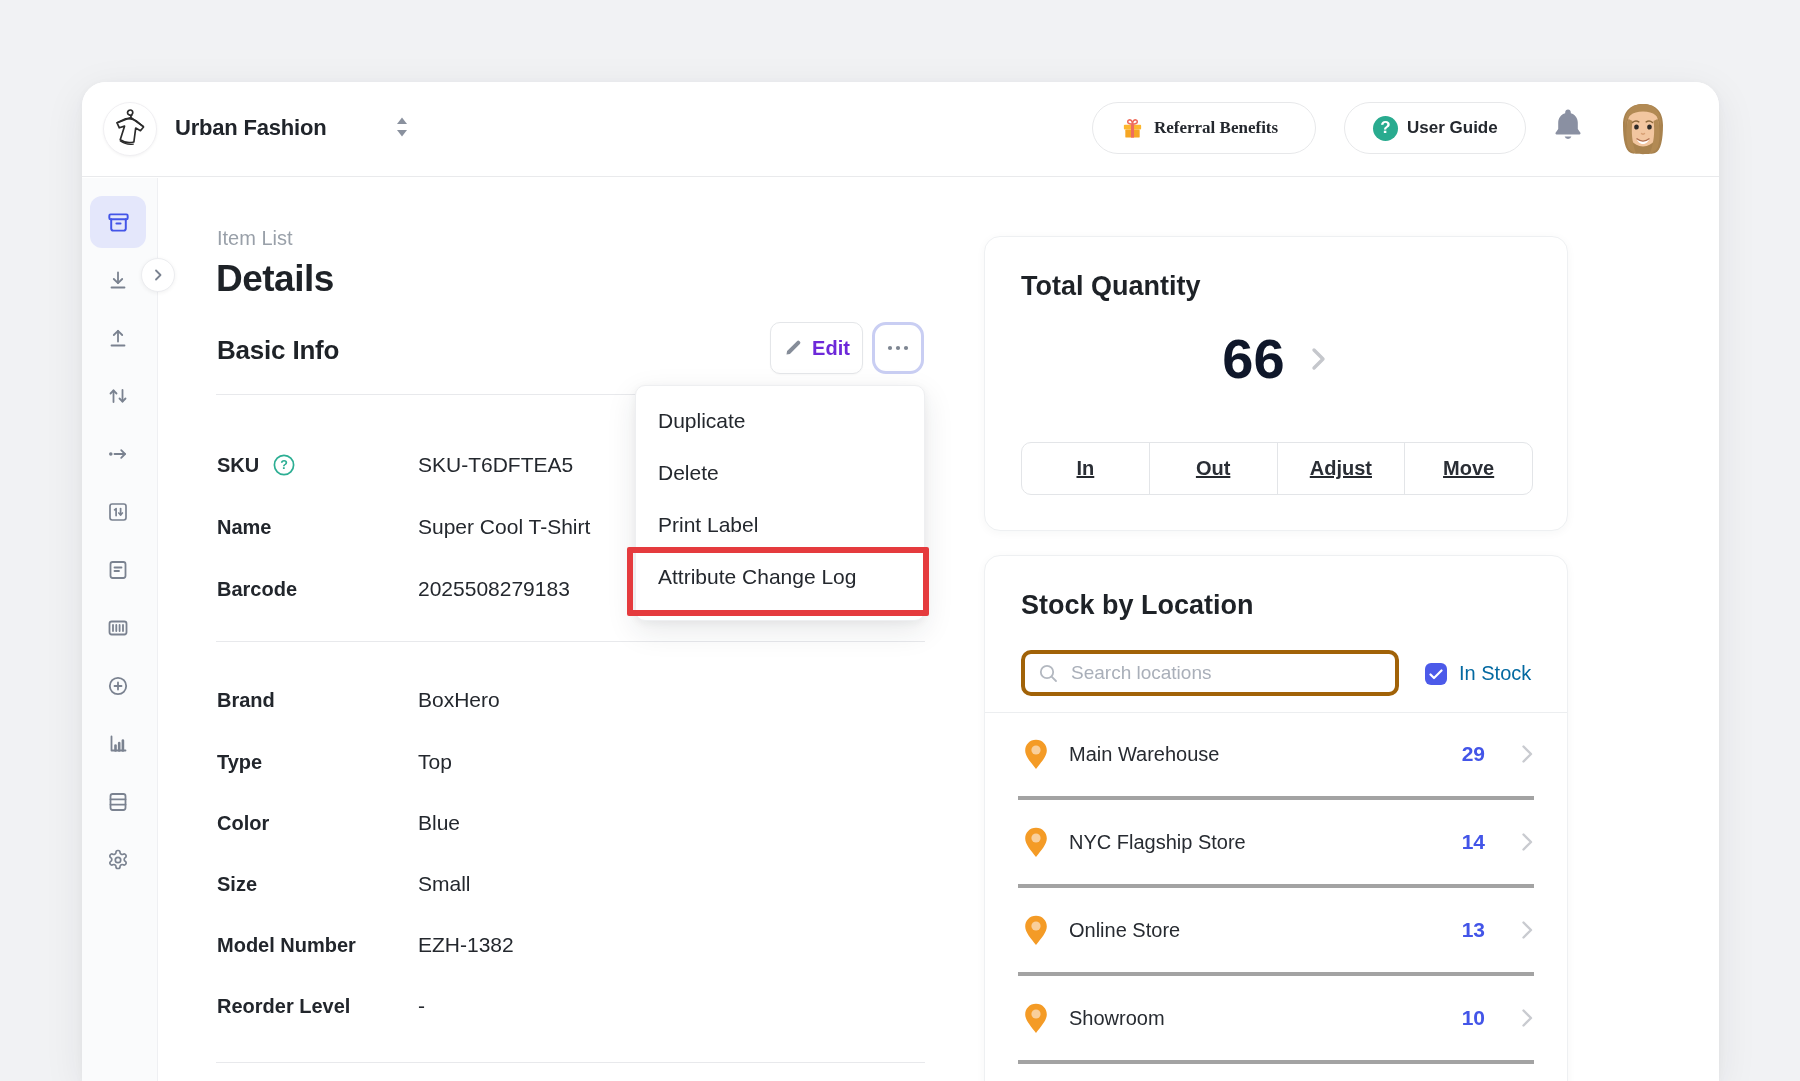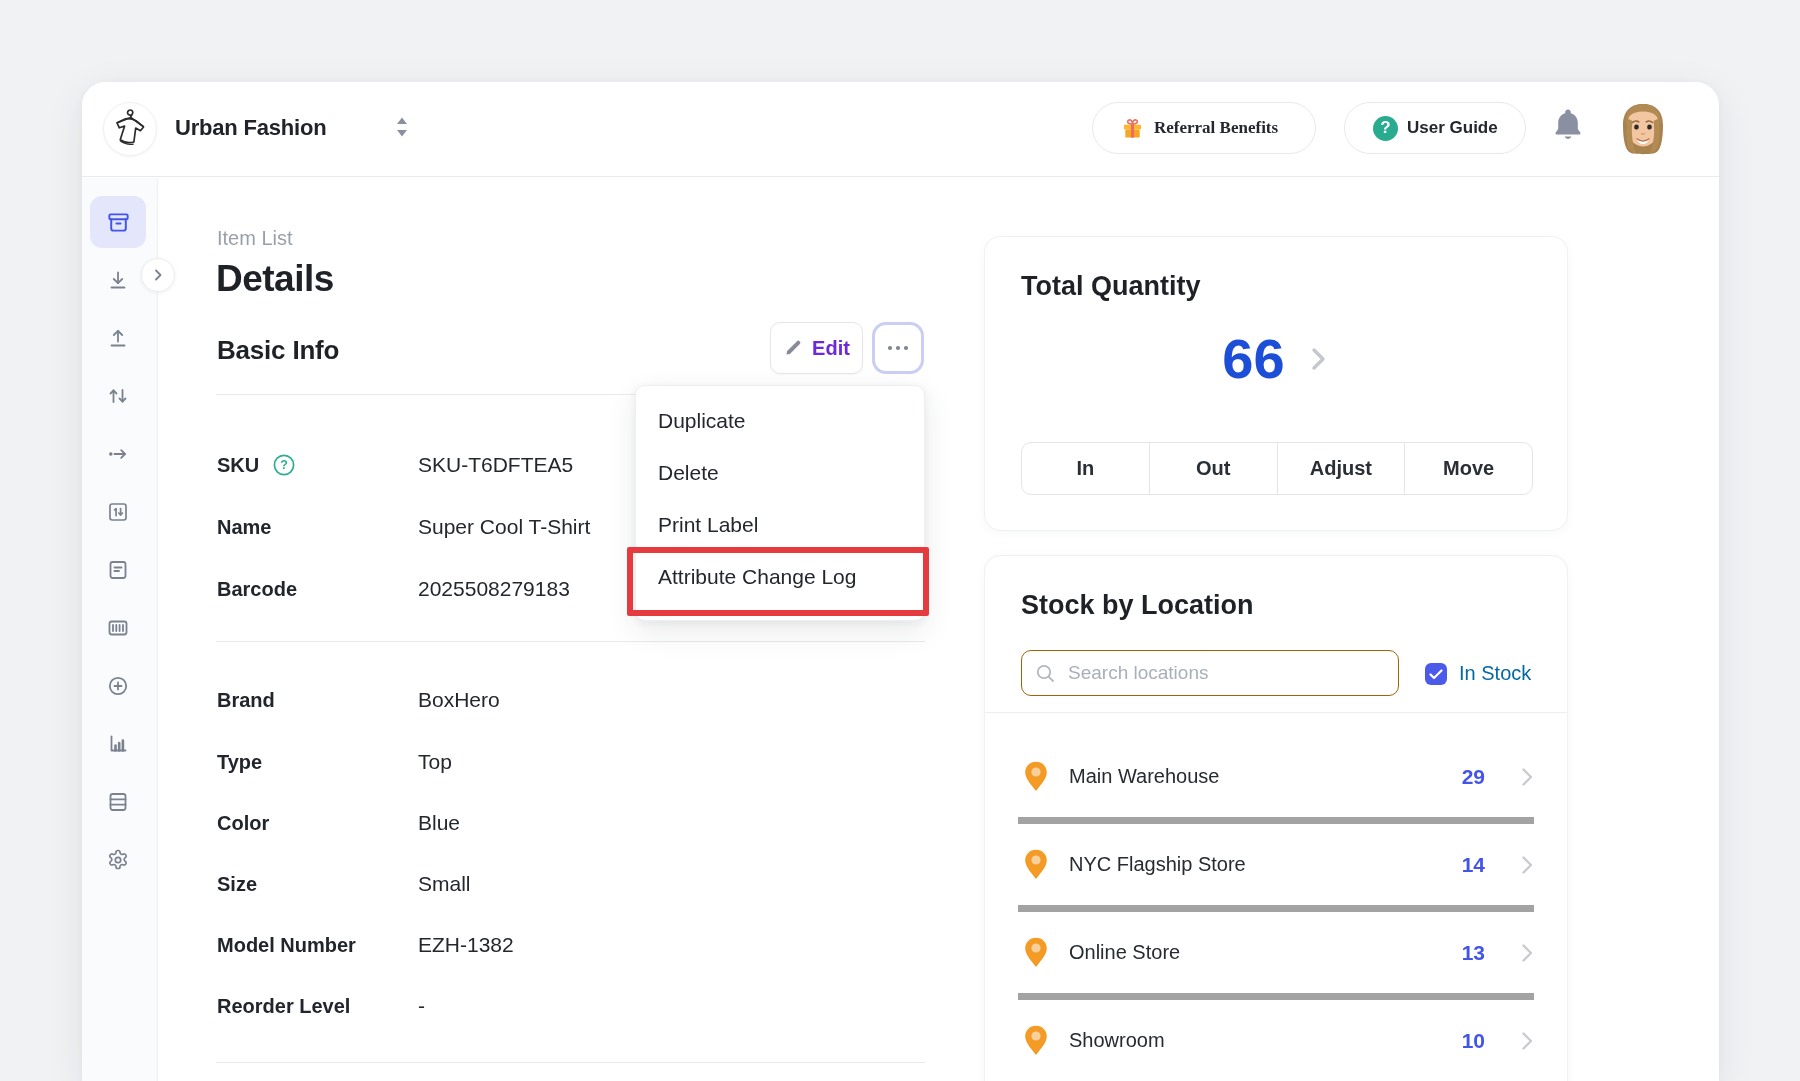--- a/index.html
+++ b/index.html
@@ -40,30 +40,30 @@
 .menu { position:absolute; left:553px; top:303px; width:290px; height:236px; background:#fff; border:1px solid #eeeff1; border-radius:10px; box-shadow:0 10px 30px rgba(30,35,45,0.10), 0 2px 8px rgba(30,35,45,0.05); padding-top:9px; }
 .menu .mi { height:52px; display:flex; align-items:center; padding-left:22px; font-size:21px; color:#24282e; }
 .redbox { position:absolute; left:545px; top:465px; width:302px; height:69px; border:6px solid #e53b3e; border-radius:2px; background:transparent; }
 
 
 .card { position:absolute; background:#fff; border:1px solid #eef0f2; border-radius:16px; box-shadow:0 2px 10px rgba(35,40,50,0.04); }
 .card1 { left:902px; top:154px; width:584px; height:295px; }
 .card2 { left:902px; top:473px; width:584px; height:620px; }
 .ctitle { position:absolute; left:36px; top:34px; font-size:27px; font-weight:600; color:#1e2227; }
 .qtyrow { position:absolute; left:0; top:86px; width:100%; display:flex; align-items:center; justify-content:center; }
-.qty { font-size:56px; line-height:72px; font-weight:700; color:#1d4ed8; letter-spacing:0; }
-.seg { position:absolute; left:36px; top:205px; width:512px; height:53px; border:1px solid #e3e5e8; border-radius:10px; display:flex; background:#fff; }
+.qty { font-size:56px; line-height:72px; font-weight:700; color:#0f172a; letter-spacing:0; }
+.seg { position:absolute; left:36px; top:205px; width:512px; height:53px; border:1px solid #e3e5e8; border-radius:10px; display:flex; background:#fff;text-decoration:underline; }
 .seg div { flex:1; display:flex; align-items:center; justify-content:center; font-size:20px; font-weight:600; color:#2a2e35; border-left:1px solid #e3e5e8; }
 .seg div:first-child { border-left:none; }
-.search { position:absolute; left:36px; top:94px; width:378px; height:46px; border:1px solid #a16207; border-radius:10px; display:flex; align-items:center; padding-left:13px; }
+.search { position:absolute; left:36px; top:94px; width:378px; height:46px; border:4px solid #a16207; border-radius:10px; display:flex; align-items:center; padding-left:13px; }
 .search span { margin-left:12px; font-size:19px; color:#a9afb9; }
 .chk { position:absolute; left:440px; top:107px; width:22px; height:22px; border-radius:6px; background:#4c5ae9; display:flex; align-items:center; justify-content:center; }
 .chklab { position:absolute; left:474px; top:106px; font-size:20px; color:#0369a1; }
 .listtop { position:absolute; left:0; top:156px; width:100%; height:1px; background:#eceef0; }
-.lrow { position:absolute; left:33px; width:516px; height:88px; border-bottom:7px solid #a3a3a3; display:flex; align-items:center;margin-top:24px; }
+.lrow { position:absolute; left:33px; width:516px; height:88px; border-bottom:4px solid #a3a3a3; display:flex; align-items:center; }
 .lrow .pin { margin-left:6px; }
 .lrow .lname { margin-left:21px; font-size:20px; color:#272b31; flex:1; }
 .lrow .num { font-size:21px; font-weight:600; color:#4355e8; margin-right:36px; }
 </style>
 </head>
 <body>
 <div class="page">
 
   <div class="hdr"></div>
   <div class="logo">

